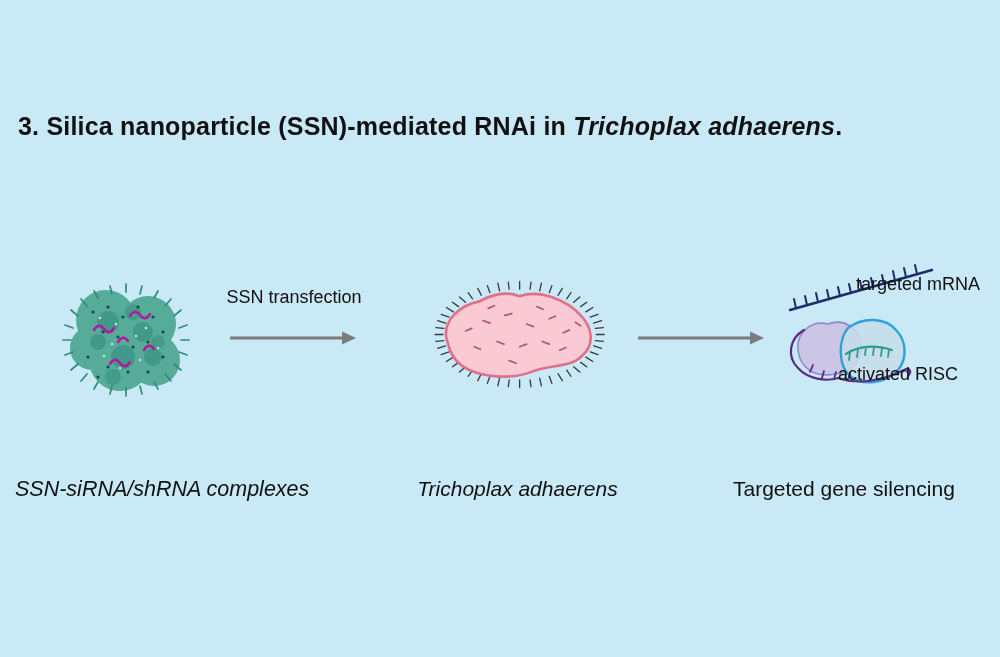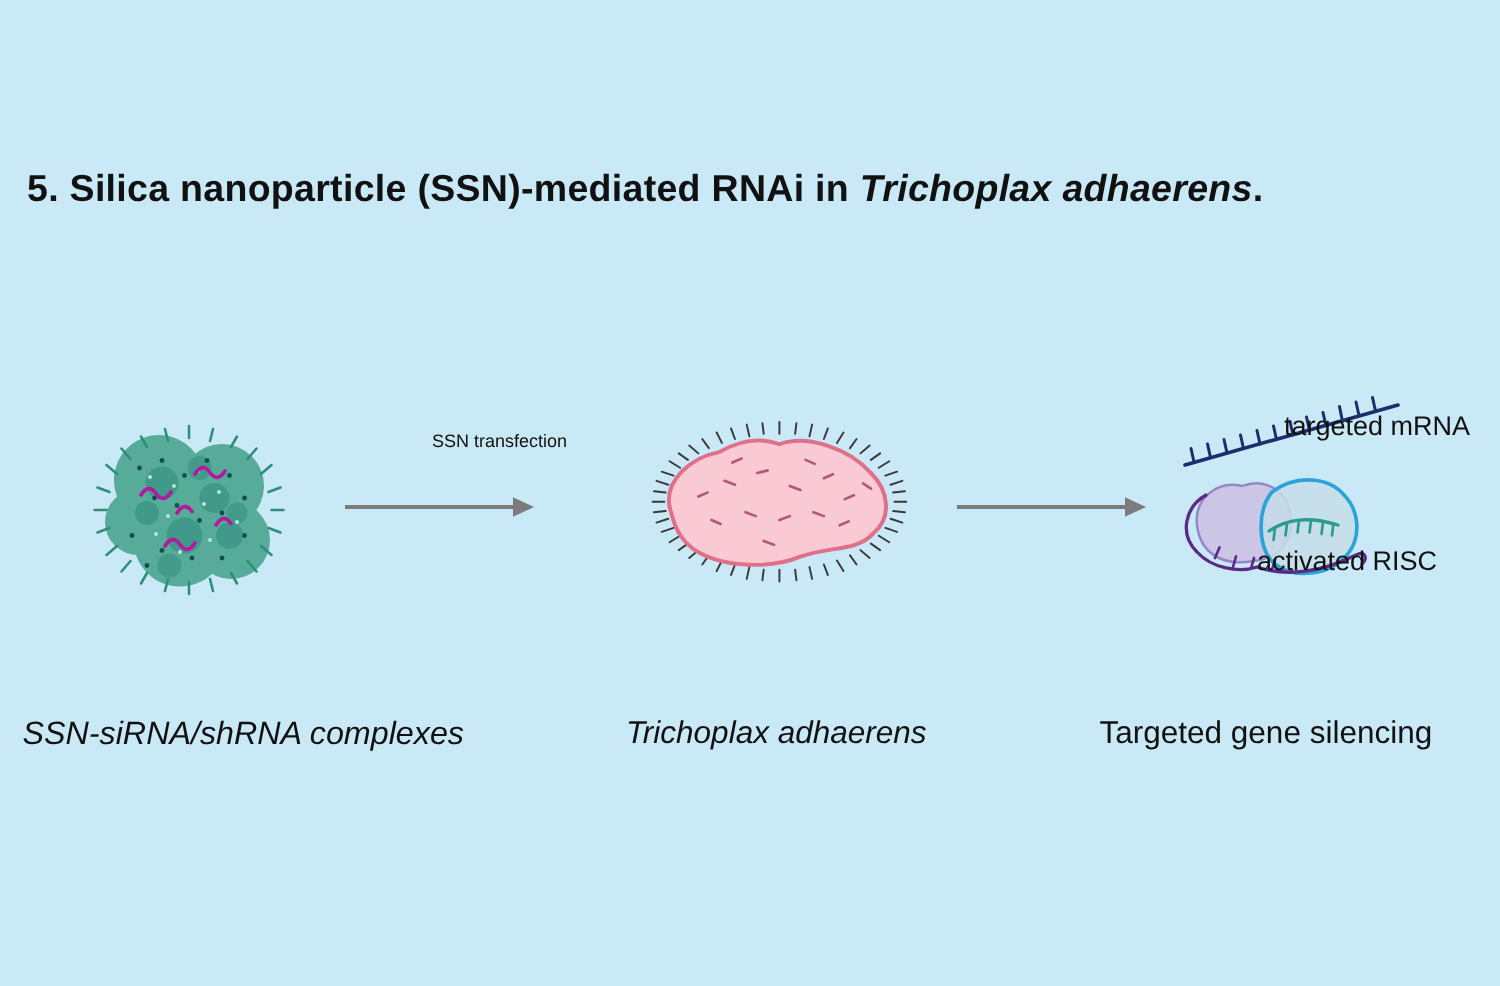--- a/index.html
+++ b/index.html
@@ -12,21 +12,21 @@
     color:#111;
   }
   .title{
     position:absolute;left:18px;top:112px;margin:0;
     font-size:25px;font-weight:bold;color:#111;white-space:nowrap;
     letter-spacing:0.2px;
   }
   .title em{font-style:italic;}
   .arrow-label{
     position:absolute;left:210px;top:287px;width:168px;
-    text-align:right;font-size:12px;color:#111;white-space:nowrap;
+    text-align:center;font-size:18px;color:#111;white-space:nowrap;
   }
   .caption{
     position:absolute;top:477px;font-size:21.5px;color:#111;white-space:nowrap;
   }
   .caption-1{left:15px;font-style:italic;}
   .caption-2{left:415px;width:205px;text-align:center;font-style:italic;font-size:21px;}
   .caption-3{left:733px;font-size:21px;}
   .small-label{
     position:absolute;font-size:18px;color:#111;white-space:nowrap;
   }
@@ -37,21 +37,21 @@
   .arrow1-svg{left:230px;top:329px;}
   .tri-svg{left:422px;top:270px;}
   .arrow2-svg{left:638px;top:329px;}
   .risc-svg{left:782px;top:258px;}
 </style>
 </head>
 <body>
 
 <div class="canvas">
 
-  <h1 class="title"><span>5. Silica nanoparticle (SSN)-mediated RNAi in </span><em>Trichoplax adhaerens</em><span>.</span></h1>
+  <h1 class="title"><span>3. Silica nanoparticle (SSN)-mediated RNAi in </span><em>Trichoplax adhaerens</em><span>.</span></h1>
 
   <svg class="np-svg" width="156" height="136" viewBox="0 0 156 136">
     <g>
       <circle cx="58" cy="48" r="30" fill="#57ab99"></circle>
       <circle cx="100" cy="52" r="28" fill="#57ab99"></circle>
       <circle cx="72" cy="88" r="31" fill="#57ab99"></circle>
       <circle cx="106" cy="88" r="26" fill="#57ab99"></circle>
       <circle cx="44" cy="76" r="22" fill="#57ab99"></circle>
       <circle cx="60" cy="50" r="11" fill="#2f8d7c" opacity="0.55"></circle>
       <circle cx="95" cy="60" r="10" fill="#2f8d7c" opacity="0.55"></circle>

